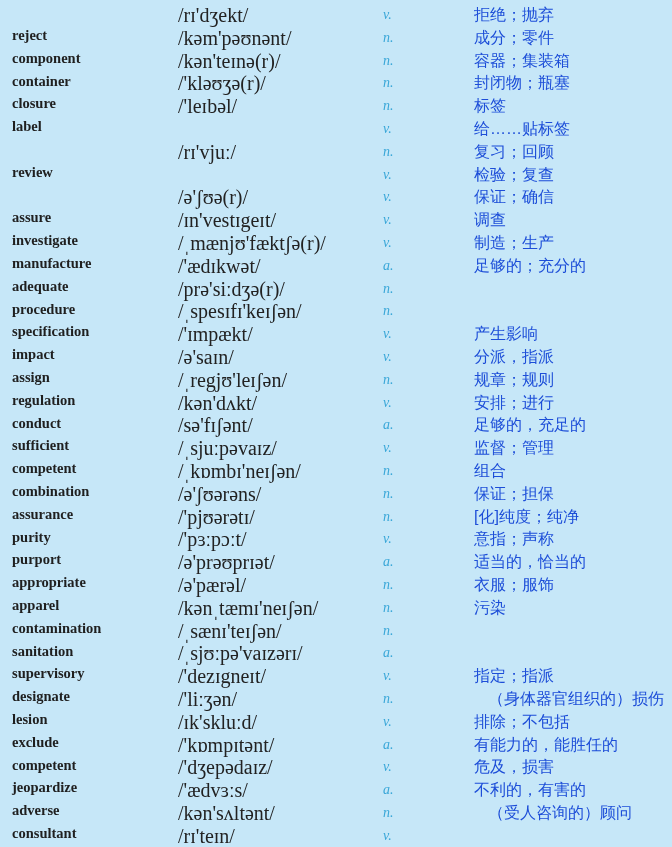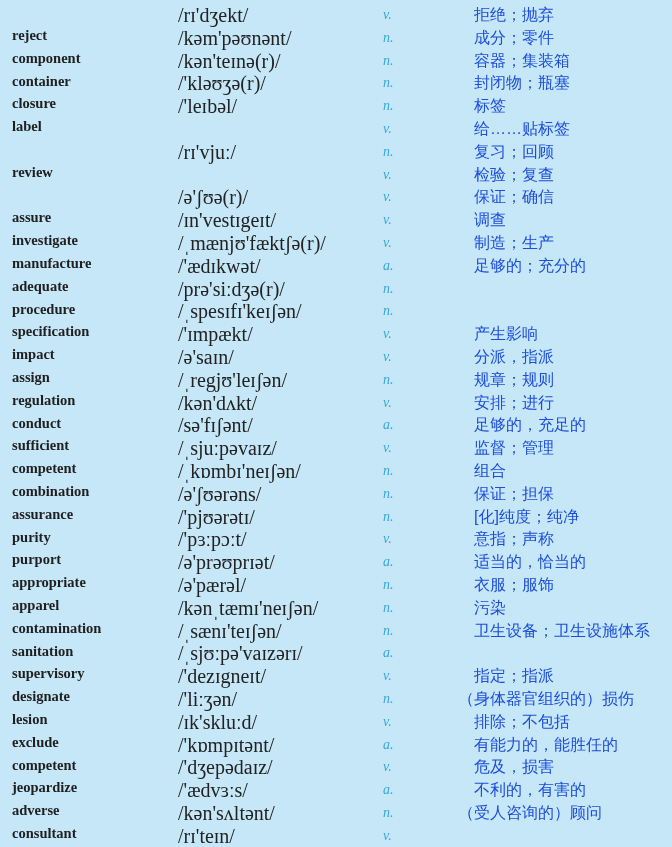--- a/index.html
+++ b/index.html
@@ -41,21 +41,21 @@
     font-style: italic;
     font-size: 14px;
     color: #3aa7d8;
   }
   .cn {
     left: 474px;
     font-family: Liberation Sans, sans-serif;
     font-size: 16px;
     color: #1d4ed8;
   }
-  .cn.paren { left: 458px; }
+  .cn.paren { left: 488px; }
 </style>
 </head>
 <body>
 
 <div class="vocab-table" id="vocab-table">
     <div class="row">
     <span class="word">reject</span>
     <span class="phon">/rɪ'dʒekt/</span>
     <span class="pos">v.</span>
     <span class="cn">拒绝；抛弃</span>
@@ -211,21 +211,20 @@
     <div class="row">
     <span class="word">contamination</span>
     <span class="phon">/kənˌtæmɪ'neɪʃən/</span>
     <span class="pos">n.</span>
     <span class="cn">污染</span>
   </div>
     <div class="row">
     <span class="word">sanitation</span>
     <span class="phon">/ˌsænɪ'teɪʃən/</span>
     <span class="pos">n.</span>
-    <span class="cn">卫生设备；卫生设施体系</span>
   </div>
     <div class="row">
     <span class="word">supervisory</span>
     <span class="phon">/ˌsjʊːpə'vaɪzərɪ/</span>
     <span class="pos">a.</span>
   </div>
     <div class="row">
     <span class="word">designate</span>
     <span class="phon">/'dezɪgneɪt/</span>
     <span class="pos">v.</span>

